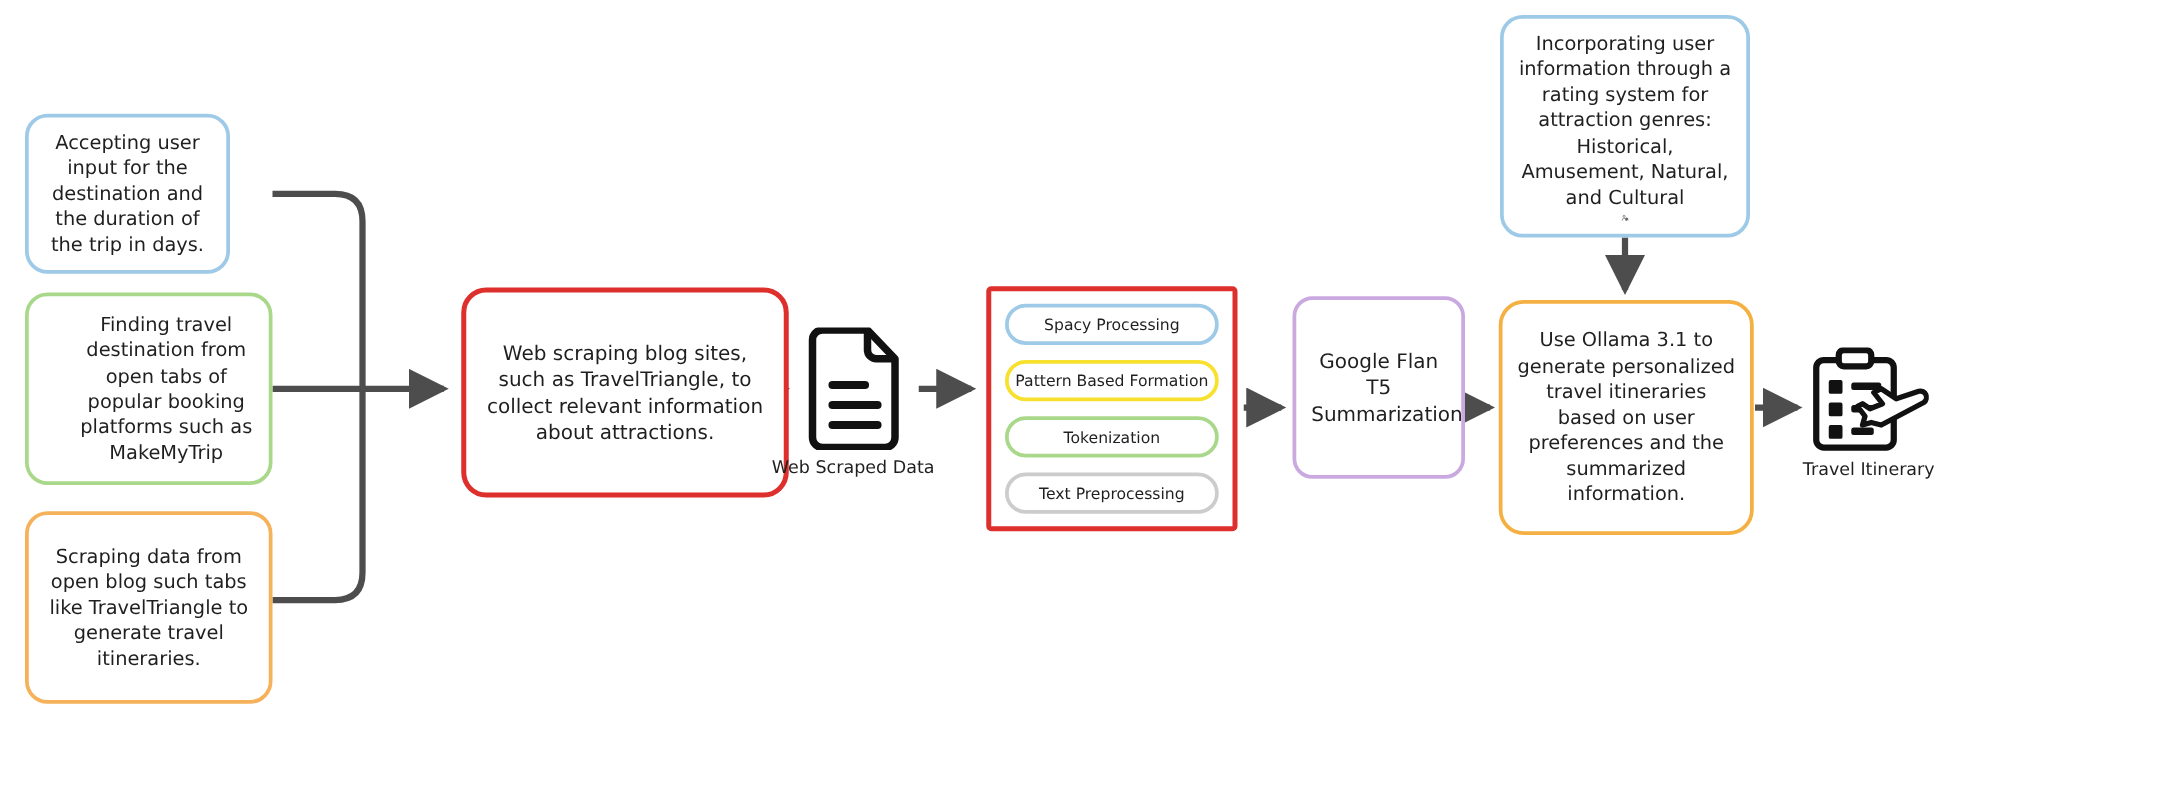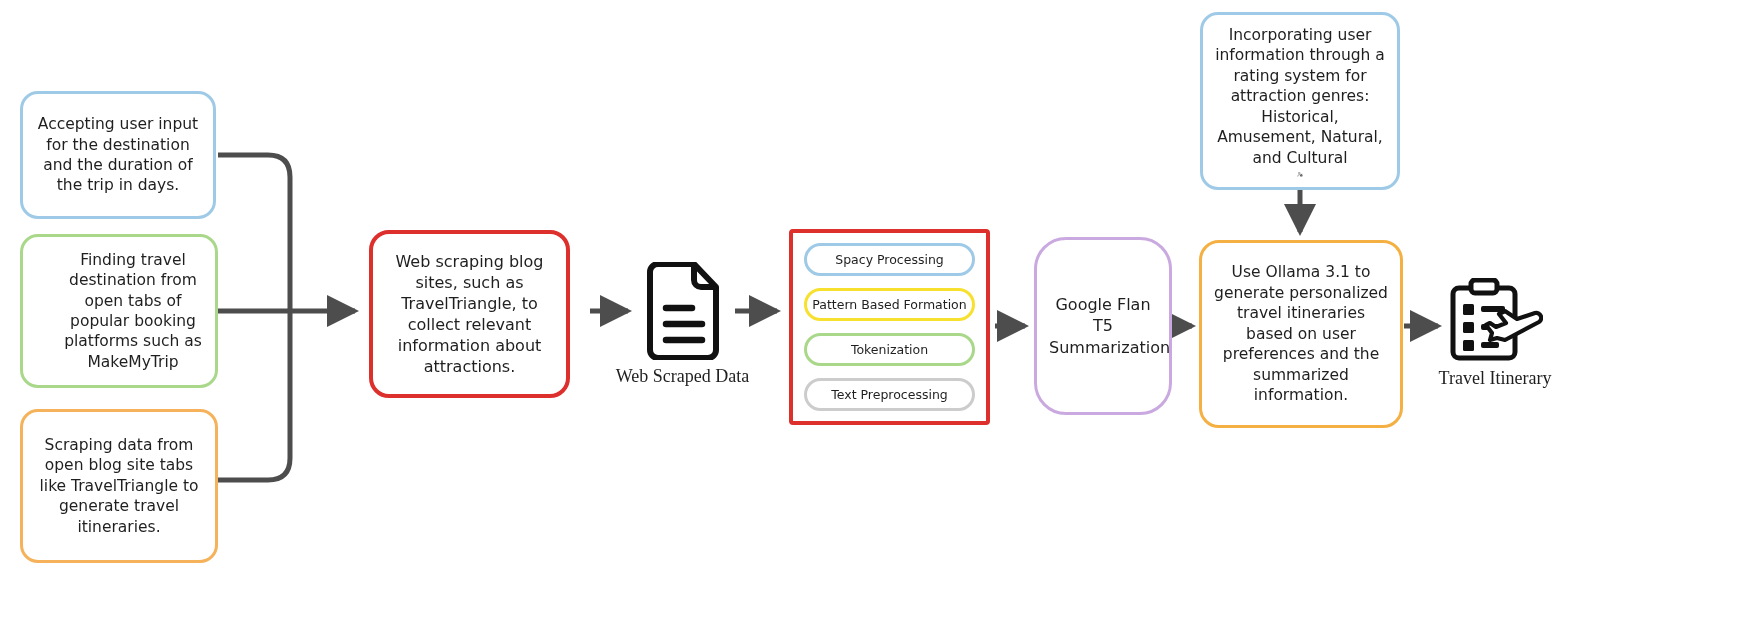--- a/index.html
+++ b/index.html
@@ -41,21 +41,21 @@
     display:flex;align-items:center;justify-content:center;font-size:12.5px;
     color:#1f1f1f;
   }
   .p-blue {border:3px solid #9ecae7;}
   .p-yellow{border:3px solid #f7e02e;}
   .p-green{border:3px solid #a9d88a;}
   .p-gray {border:3px solid #cccccc;}
 
   
   .icon-wrap{position:absolute;display:flex;flex-direction:column;align-items:center;}
-  .icon-cap{margin-top:6px;font-size:18px;white-space:nowrap;font-family:Liberation Serif, serif;}
+  .icon-cap{margin-top:6px;font-size:14px;white-space:nowrap;}
 
   .usergear{display:block;margin:4px auto 0;}
 </style>
 </head>
 <body>
 
 <div class="canvas">
 
   <svg class="wires" viewBox="0 0 1746 638" xmlns="http://www.w3.org/2000/svg">
     <defs>
@@ -77,33 +77,33 @@
       <path d="M995,326 H1025" marker-end="url(#ah)"></path>
 
       <path d="M1173,326 H1192" marker-end="url(#ah)"></path>
 
       <path d="M1300,190 V232" marker-end="url(#ah)"></path>
 
       <path d="M1404,326 H1438" marker-end="url(#ah)"></path>
     </g>
   </svg>
 
-  <div class="node b-blue s-input" style="left:20px;top:91px;width:196px;height:128px;">
+  <div class="node b-blue s-input" style="left:20px;top:91px;width:164px;height:128px;">
     <span class="txt">Accepting user input for the destination and the duration of the trip in days.</span>
   </div>
 
   <div class="node b-green s-input" style="left:20px;top:234px;width:198px;height:154px;padding-left:40px;">
     <span class="txt">Finding travel destination from open tabs of popular booking platforms such as MakeMyTrip</span>
   </div>
 
   <div class="node b-orange s-input" style="left:20px;top:409px;width:198px;height:154px;">
-    <span class="txt">Scraping data from open blog site tabs like TravelTriangle to generate travel itineraries.</span>
+    <span class="txt">Scraping data from open blog such tabs like TravelTriangle to generate travel itineraries.</span>
   </div>
 
-  <div class="node b-red s-proc" style="left:369px;top:230px;width:201px;height:168px;border-radius:20px;">
+  <div class="node b-red s-proc" style="left:369px;top:230px;width:262px;height:168px;border-radius:20px;">
     <span class="txt">Web scraping blog sites, such as TravelTriangle, to collect relevant information about attractions.</span>
   </div>
 
   <div class="icon-wrap" style="left:620px;top:262px;width:125px;">
     <svg width="82" height="98" viewBox="0 0 82 98">
       <path d="M8,10 a8,8 0 0 1 8,-8 H52 L74,25 V88 a8,8 0 0 1 -8,8 H16 a8,8 0 0 1 -8,-8 Z" fill="#ffffff" stroke="#111111" stroke-width="6" stroke-linejoin="round"></path>
       <path d="M52,2 V18 a7,7 0 0 0 7,7 H74" fill="none" stroke="#111111" stroke-width="6" stroke-linejoin="round"></path>
       <g stroke="#111111" stroke-width="6.5" stroke-linecap="round">
         <line x1="24" y1="46" x2="50" y2="46"></line>
         <line x1="24" y1="62" x2="60" y2="62"></line>
@@ -121,21 +121,21 @@
       <span>Pattern Based Formation</span>
     </div>
     <div class="pill p-green">
       <span>Tokenization</span>
     </div>
     <div class="pill p-gray">
       <span>Text Preprocessing</span>
     </div>
   </div>
 
-  <div class="node b-purple s-mid" style="left:1034px;top:237px;width:138px;height:178px;border-radius:32px;align-items:center;">
+  <div class="node b-purple s-mid" style="left:1034px;top:237px;width:138px;height:146px;border-radius:16px;align-items:center;">
     <span class="txt">Google Flan T5 Summarization</span>
   </div>
 
   <div class="node b-blue s-input" style="left:1200px;top:12px;width:200px;height:178px;flex-direction:column;">
     <span class="txt">Incorporating user information through a rating system for attraction genres: Historical, Amusement, Natural, and Cultural</span>
     <svg class="usergear" width="42" height="34" viewBox="0 0 42 34">
       <circle cx="16" cy="7.5" r="6" fill="none" stroke="#111111" stroke-width="2.4"></circle>
       <path d="M4.5,30 a11.5,11.5 0 0 1 23,0" fill="none" stroke="#111111" stroke-width="2.4" stroke-linecap="round"></path>
       <circle cx="31" cy="23" r="5" fill="none" stroke="#111111" stroke-width="2.4"></circle>
       <g stroke="#111111" stroke-width="2.2" stroke-linecap="round">

